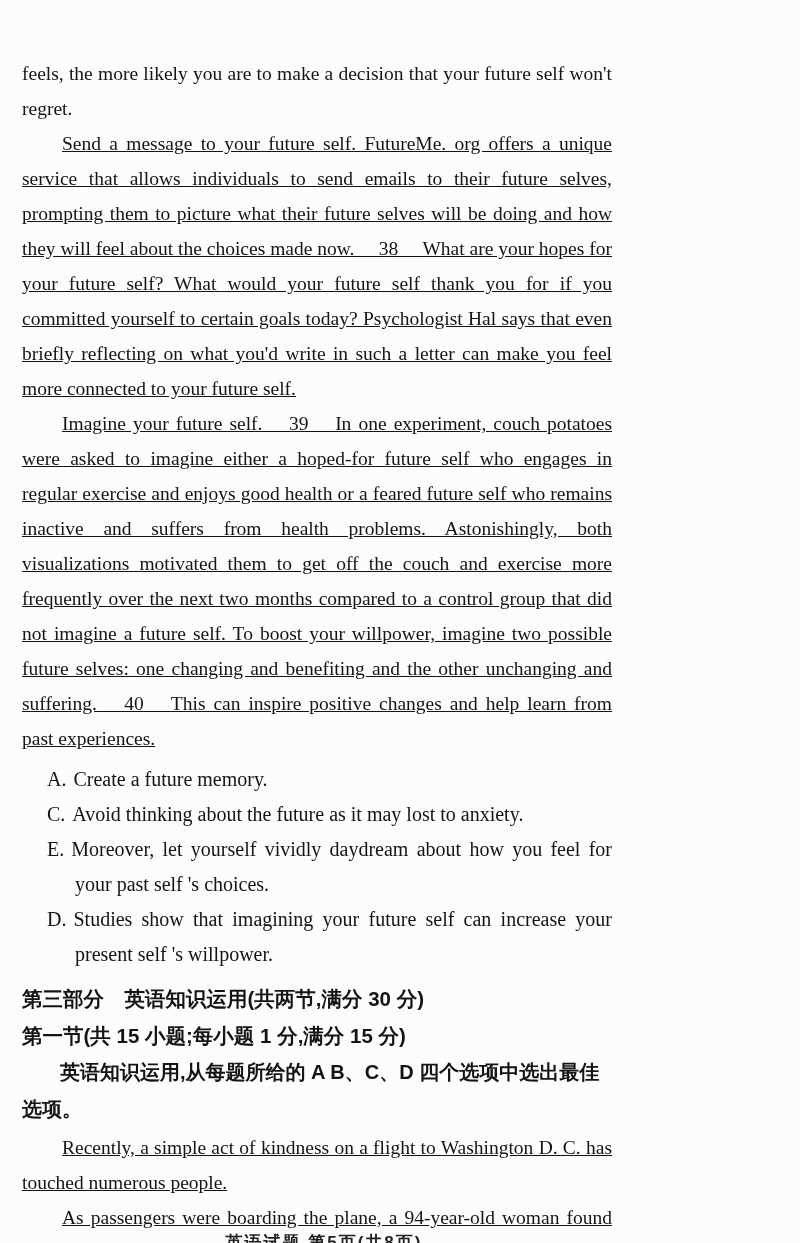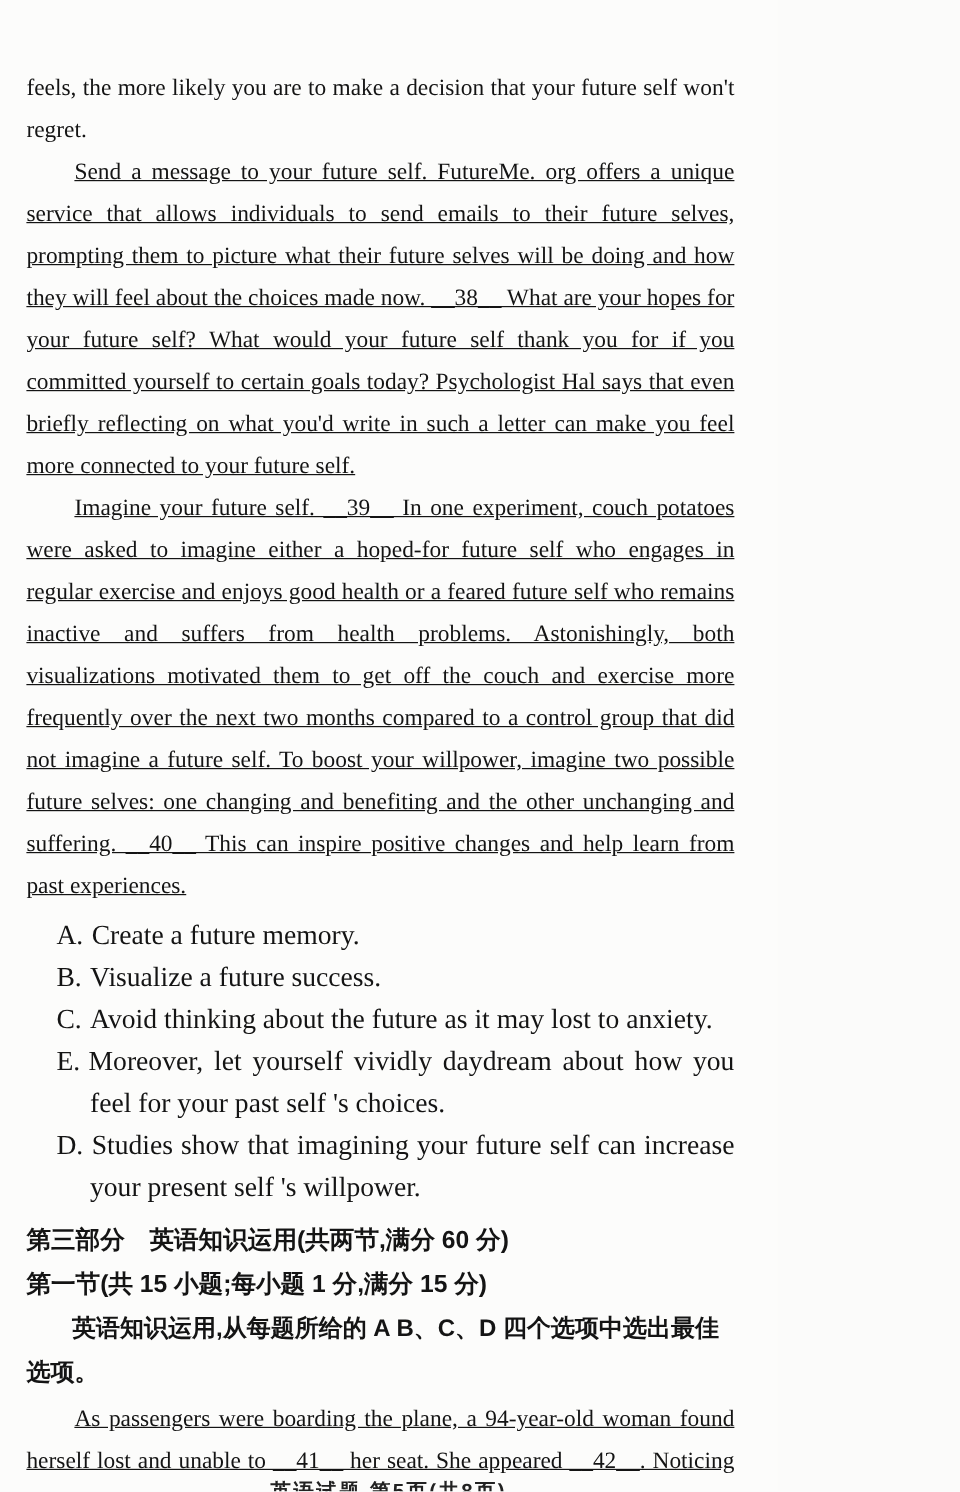--- a/index.html
+++ b/index.html
@@ -27,21 +27,21 @@
     margin: 0;
   }
   .en.cont { text-indent: 0; }
   .en.ind  { text-indent: 40px; text-decoration: underline; }
   .options {
     list-style: none;
     margin: 6px 0 0 0;
     padding: 0 0 0 25px;
   }
   .options li {
-    font-size: 23px;
+    font-size: 20px;
     line-height: 35px;
     text-align: justify;
     padding-left: 28px;
     text-indent: -28px;
   }
   .opt-label { margin-right: 7px; }
   .cn {
     font-family: "Liberation Sans", "DejaVu Sans", sans-serif;
     font-weight: 700;
     font-size: 20.5px;
@@ -81,40 +81,38 @@
 
   <p class="en ind">Send a message to your future self. FutureMe. org offers a unique service that allows individuals to send emails to their future selves, prompting them to picture what their future selves will be doing and how they will feel about the choices made now. __38__ What are your hopes for your future self? What would your future self thank you for if you committed yourself to certain goals today? Psychologist Hal says that even briefly reflecting on what you'd write in such a letter can make you feel more connected to your future self.</p>
 
   <p class="en ind">Imagine your future self. __39__ In one experiment, couch potatoes were asked to imagine either a hoped-for future self who engages in regular exercise and enjoys good health or a feared future self who remains inactive and suffers from health problems. Astonishingly, both visualizations motivated them to get off the couch and exercise more frequently over the next two months compared to a control group that did not imagine a future self. To boost your willpower, imagine two possible future selves: one changing and benefiting and the other unchanging and suffering. __40__ This can inspire positive changes and help learn from past experiences.</p>
 
   <ul class="options">
     <li>
       <span class="opt-label">A.</span><span>Create a future memory.</span>
     </li>
     <li>
-      <span class="opt-label">B.</span><span>Visualize a future success.</span>
-    </li>
-    <li>
       <span class="opt-label">C.</span><span>Avoid thinking about the future as it may lost to anxiety.</span>
     </li>
     <li>
       <span class="opt-label">E.</span><span>Moreover, let yourself vividly daydream about how you feel for your past self 's choices.</span>
     </li>
     <li>
       <span class="opt-label">D.</span><span>Studies show that imagining your future self can increase your present self 's willpower.</span>
     </li>
   </ul>
 
   <div class="cn-block">
-    <p class="cn">第三部分　英语知识运用(共两节,满分 60 分)</p>
+    <p class="cn">第三部分　英语知识运用(共两节,满分 30 分)</p>
     <p class="cn">第一节(共 15 小题;每小题 1 分,满分 15 分)</p>
     <p class="cn instr">英语知识运用,从每题所给的 A B、C、D 四个选项中选出最佳选项。</p>
   </div>
 
   <div class="cloze-block">
+    <p class="en ind">Recently, a simple act of kindness on a flight to Washington D. C. has touched numerous people.</p>
     <p class="en ind">As passengers were boarding the plane, a 94-year-old woman found herself lost and unable to __41__ her seat. She appeared __42__. Noticing the elderly woman's __43__, a flight attendant was about to __44__, when a gentleman in first class rose to his feet and offered his own seat to her. After that, he made his way to the back of the plane and took the</p>
   </div>
 
   <div class="footer-clip">
     <span>英语试题 第5页(共8页)</span>
   </div>
 
 </div>
 
 </body></html>

